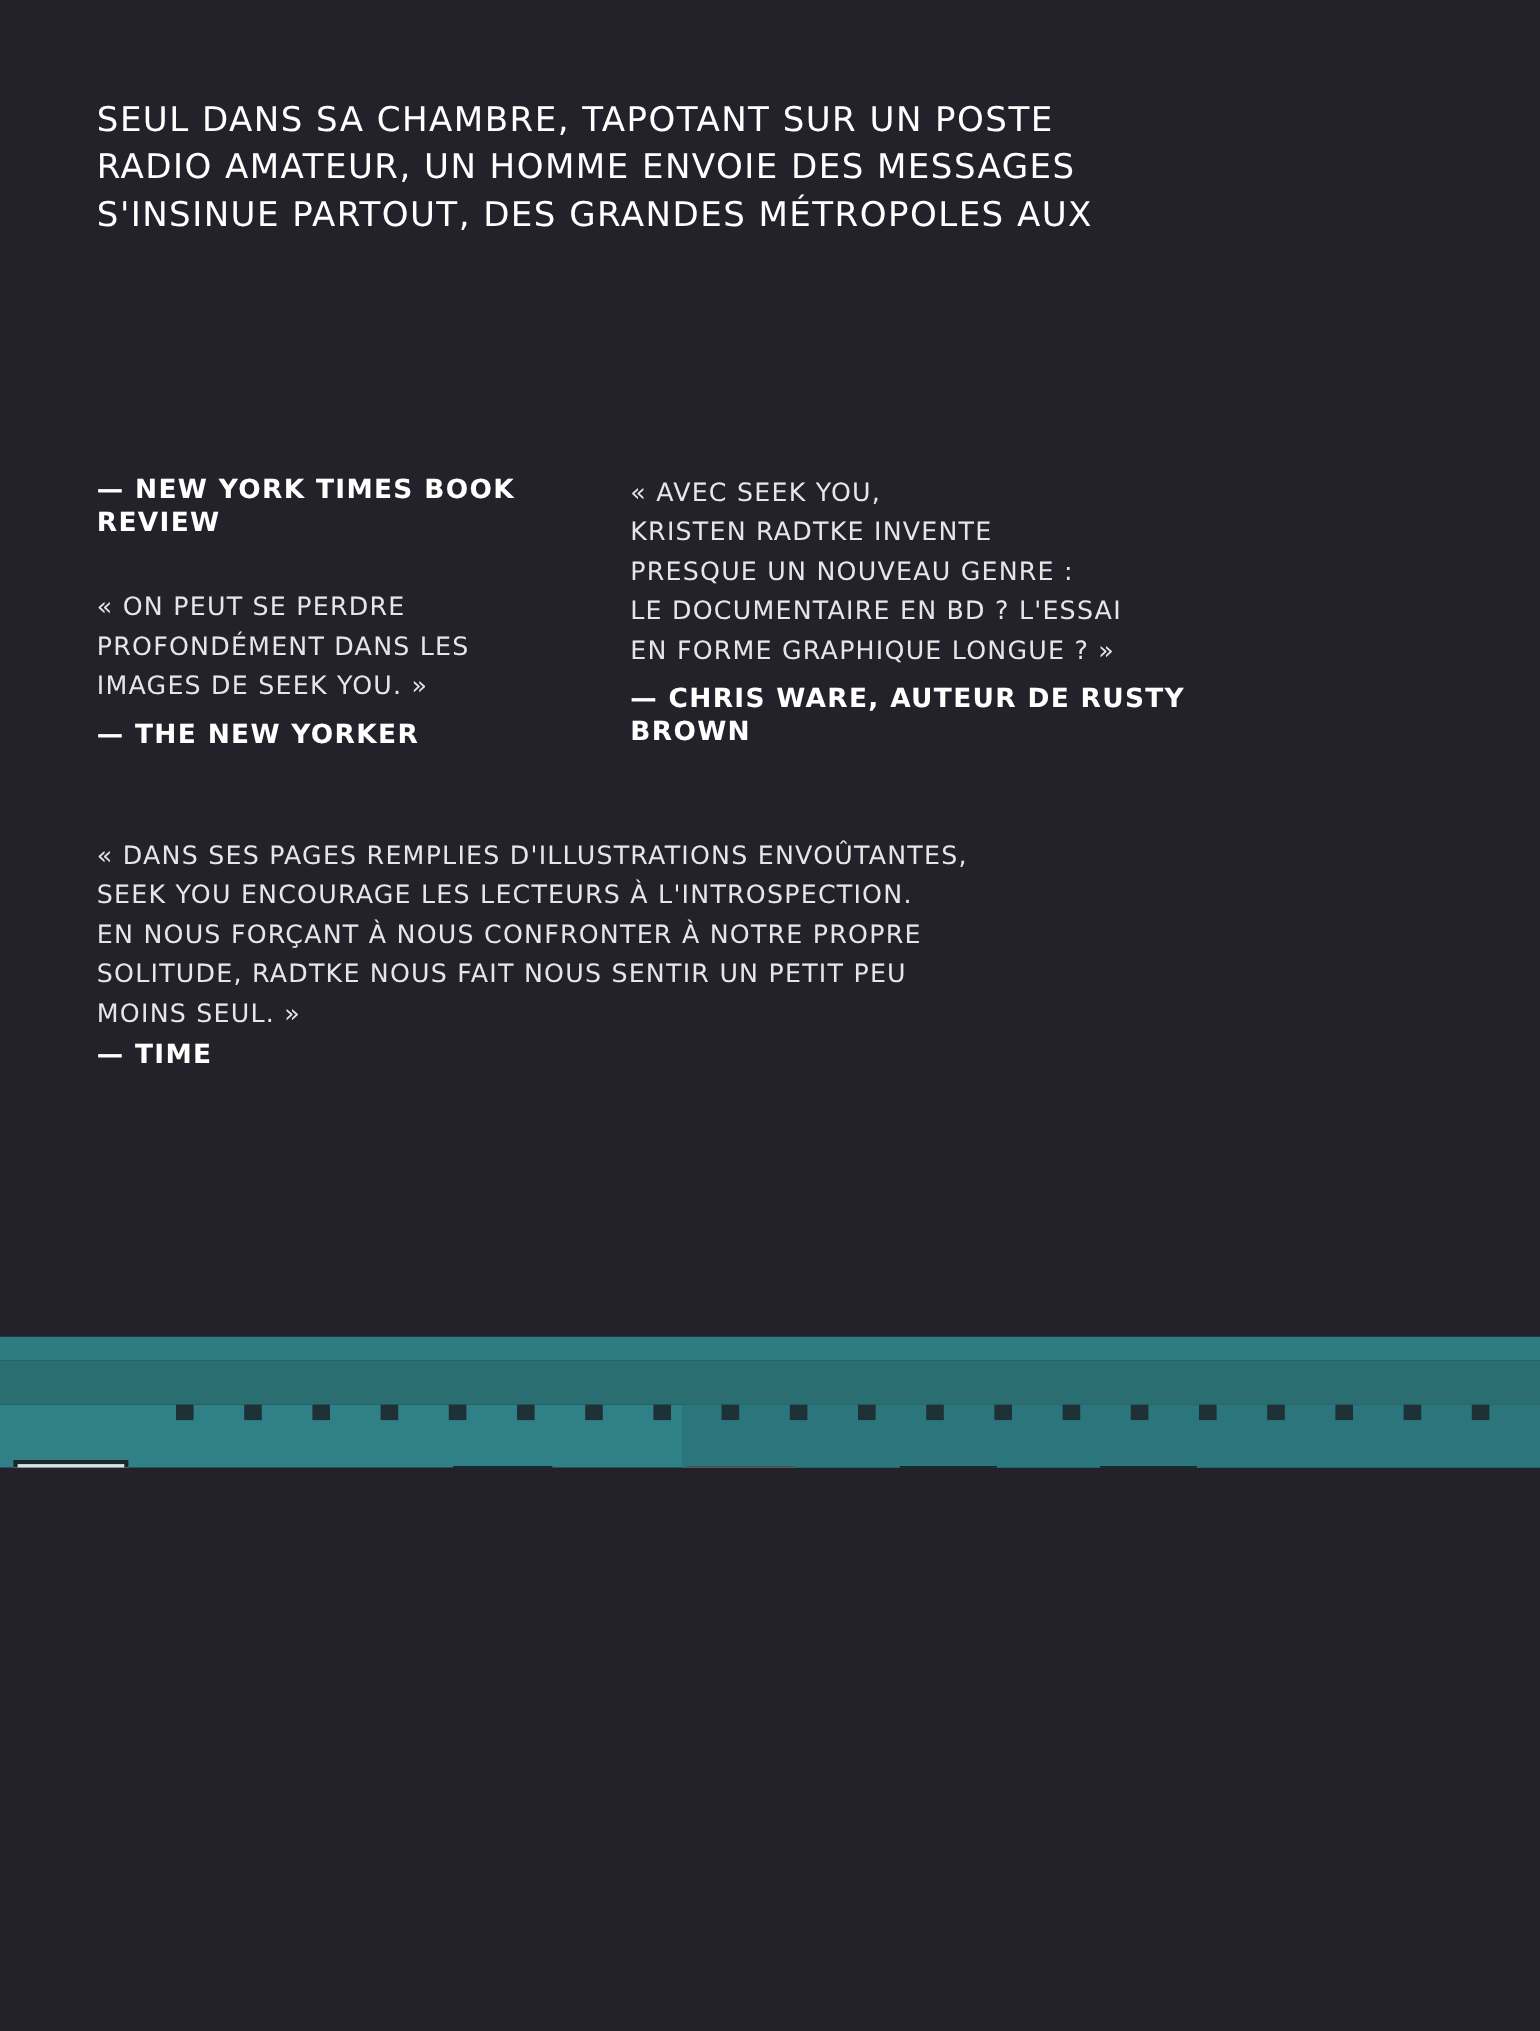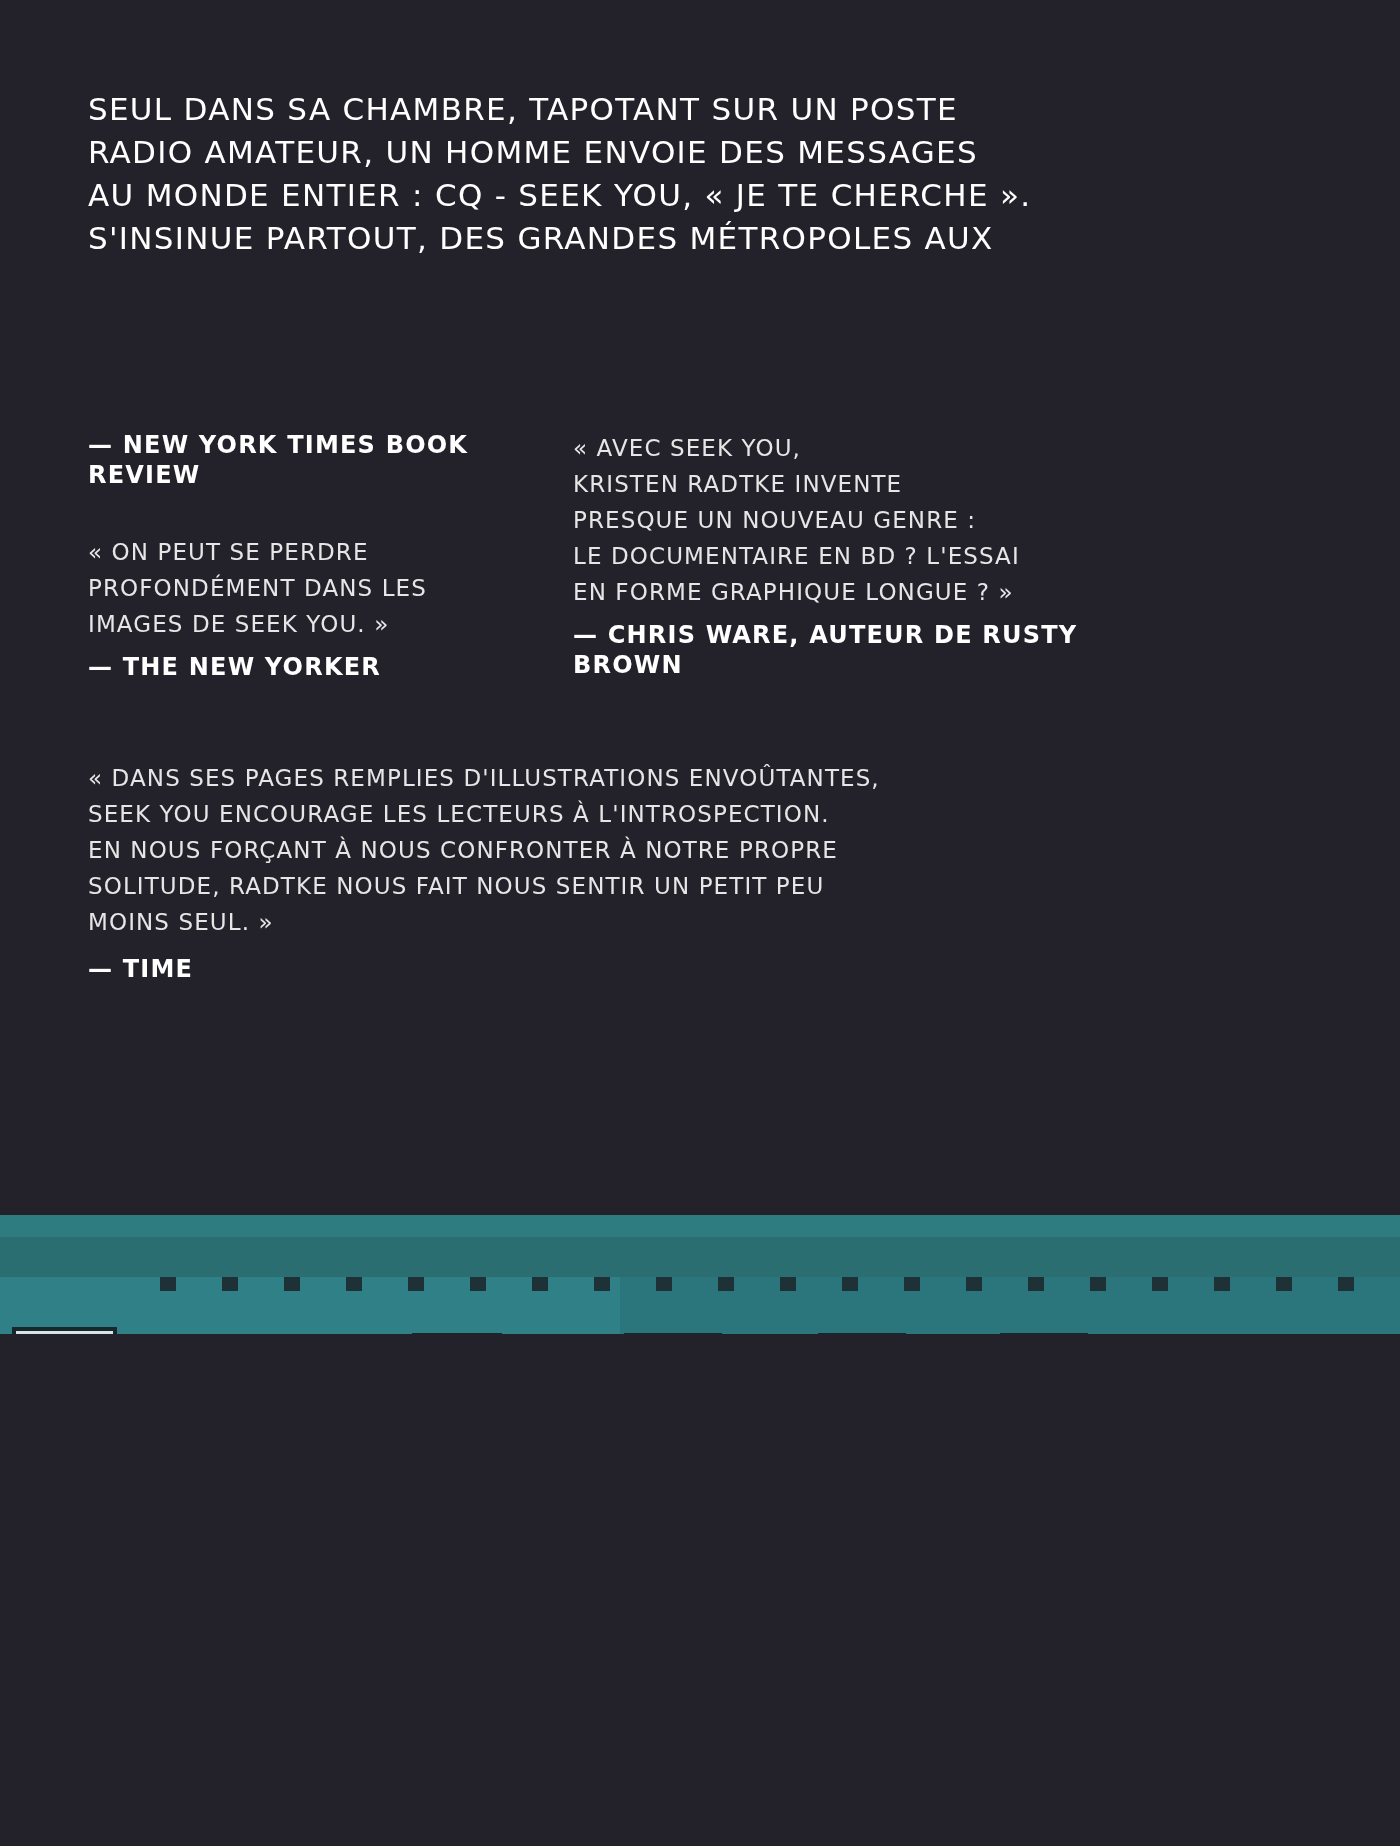--- a/index.html
+++ b/index.html
@@ -86,21 +86,21 @@
     font-weight: 700;
     margin-bottom: 44px;
   }
 
   .quote-wide {
     position: absolute;
     left: 88px;
     top: 760px;
     width: 1000px;
   }
-  .quote-wide .quote { margin-bottom: 14px; }
+  .quote-wide .quote { margin-bottom: 3px; }
   .quote-wide .source { margin-bottom: 0; }
 
   
   .illustration {
     position: absolute;
     left: 0;
     top: 1215px;
     width: 1400px;
     height: 631px;
     overflow: hidden;
@@ -248,21 +248,20 @@
 </head>
 <body>
 
 <div id="cover">
 
   <div class="text-area">
 
     <div class="blurb">
       <div>SEUL DANS SA CHAMBRE, TAPOTANT SUR UN POSTE</div>
       <div>RADIO AMATEUR, UN HOMME ENVOIE DES MESSAGES</div>
-      <div>AU MONDE ENTIER : CQ - SEEK YOU, « JE TE CHERCHE ».</div>
       <div>S'INSINUE PARTOUT, DES GRANDES MÉTROPOLES AUX</div>
     </div>
 
     <div class="quotes-row">
 
       <div class="quote-col-left">
         <div class="source">— NEW YORK TIMES BOOK REVIEW</div>
         <div class="quote">« ON PEUT SE PERDRE
 PROFONDÉMENT DANS LES
 IMAGES DE SEEK YOU. »</div>

